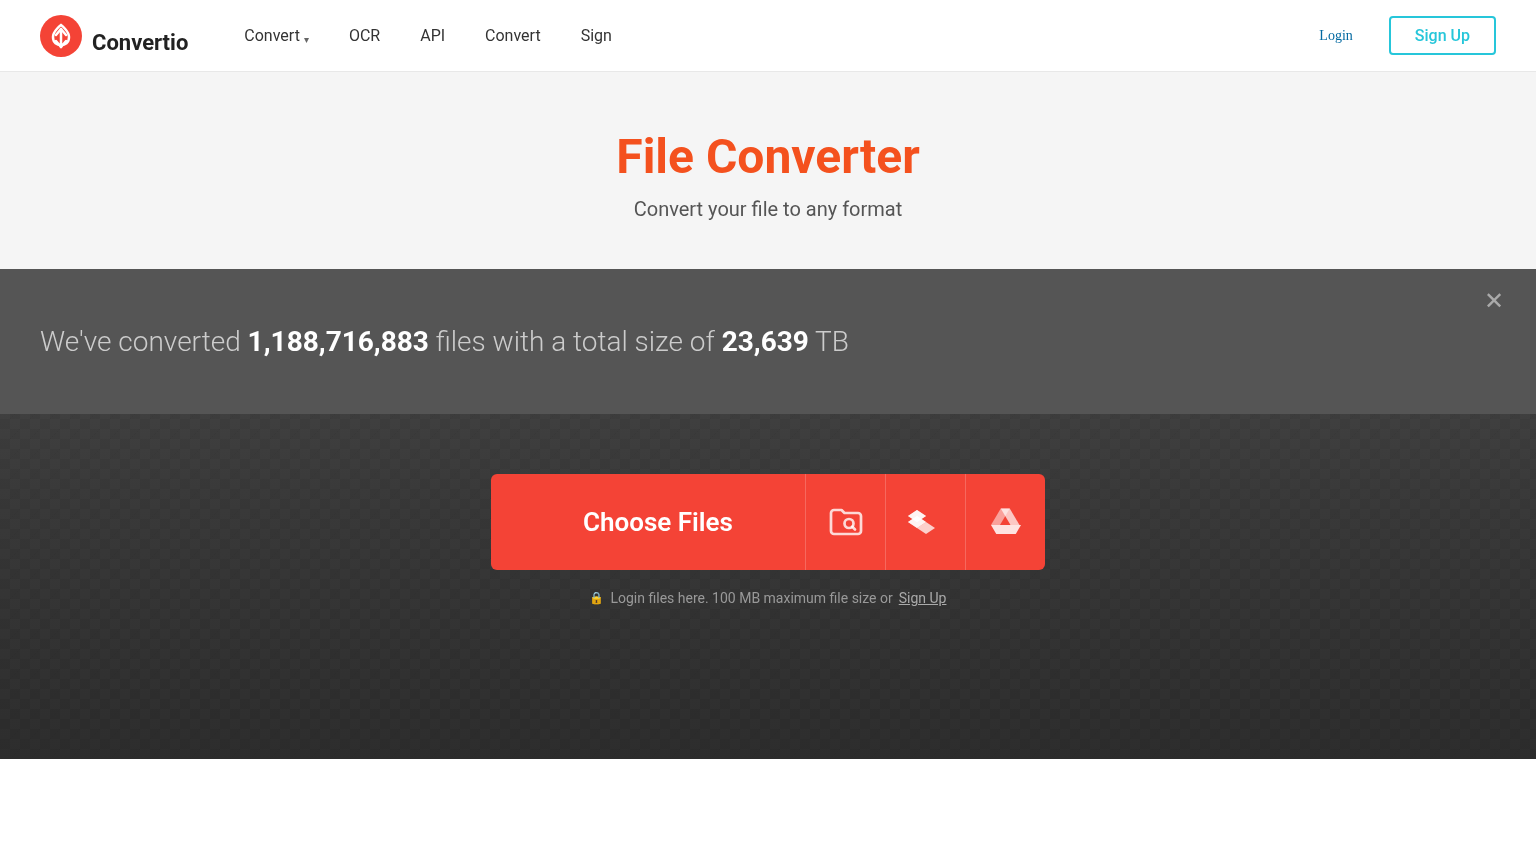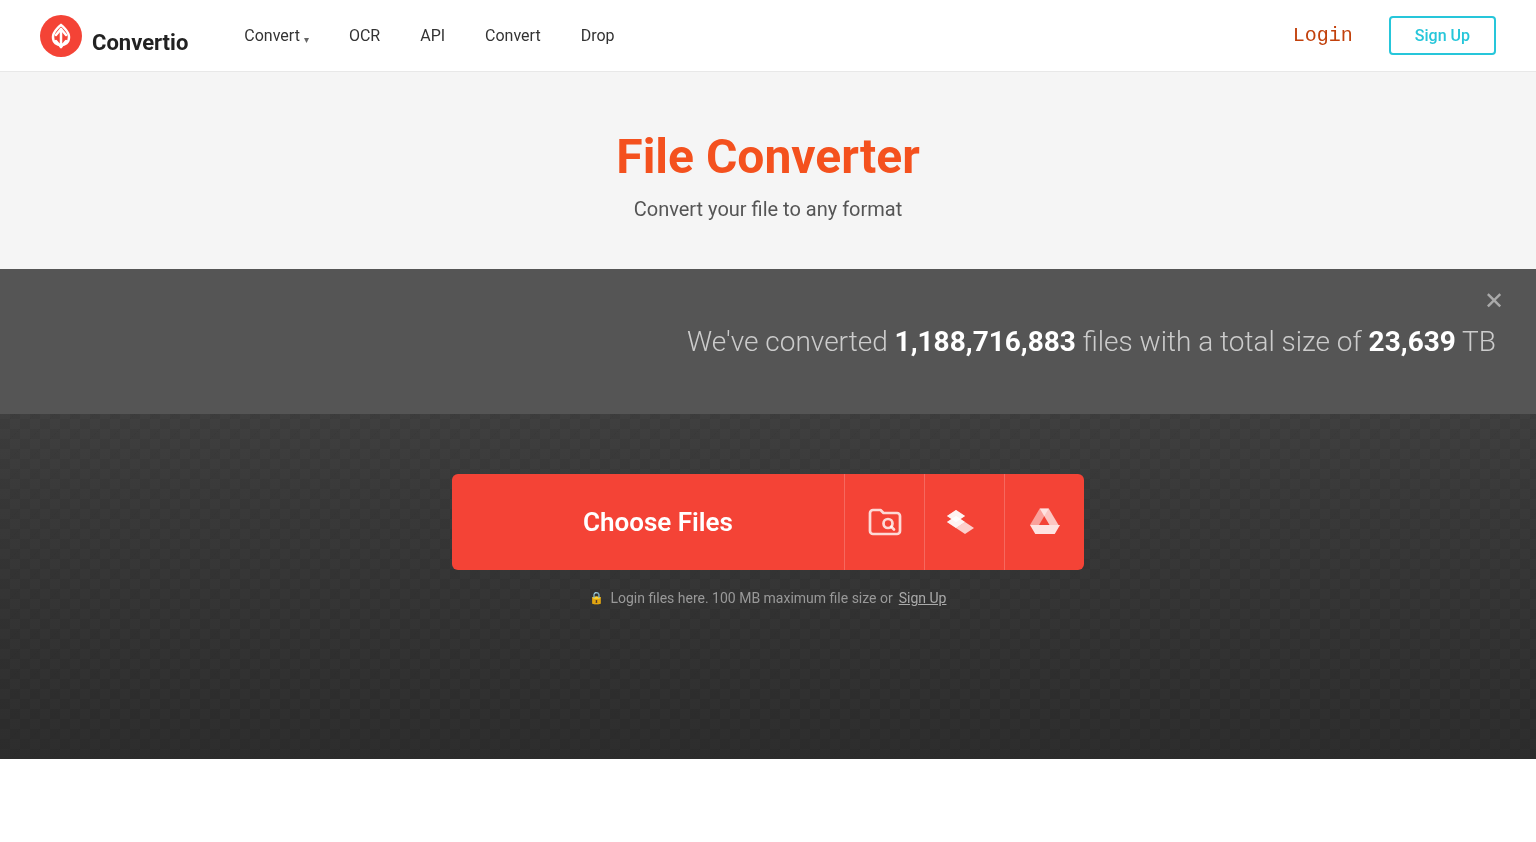--- a/index.html
+++ b/index.html
@@ -53,26 +53,26 @@
     .nav-chevron {
       font-size: 10px;
       color: #666;
     }
     .header-right {
       display: flex;
       align-items: center;
       gap: 20px;
     }
     .login-btn {
-      font-size: 20px;
-      color: #c2410c;
-      background: none;
-      border: none;
-      cursor: pointer;
-      font-family: Liberation Mono, monospace;
+      font-size: 14px;
+      color: #0369a1;
+      background: none;
+      border: none;
+      cursor: pointer;
+      font-family: Liberation Serif, serif;
       padding: 8px 16px;
     }
     .signup-btn {
       font-size: 16px;
       color: #26c6da;
       background: none;
       border: 2px solid #26c6da;
       border-radius: 4px;
       cursor: pointer;
       font-family: inherit;
@@ -121,21 +121,21 @@
       background-position: 0 0, 0 10px, 10px -10px, -10px 0px;
       opacity: 0.3;
       pointer-events: none;
     }
 
     
     .stats-band {
       background: #555;
       width: 100%;
       padding: 56px 40px;
-      text-align: right;
+      text-align: left;
       position: relative;
       z-index: 1;
     }
     .stats-text {
       font-size: 28px;
       color: #ccc;
       font-weight: 300;
     }
     .stats-text strong {
       color: #fff;
@@ -168,21 +168,21 @@
     }
 
     .choose-files-btn {
       display: flex;
       align-items: center;
       background: #f44336;
       border: none;
       border-radius: 6px;
       cursor: pointer;
       padding: 0;
-      width: 632px;
+      width: 554px;
       height: 96px;
       overflow: hidden;
     }
 
     .choose-label {
       flex: 1;
       text-align: center;
       font-size: 26px;
       font-weight: 600;
       color: #fff;
@@ -251,21 +251,21 @@
     <button class="nav-item">
       <span>OCR</span>
     </button>
     <button class="nav-item">
       <span>API</span>
     </button>
     <button class="nav-item">
       <span>Convert</span>
     </button>
     <button class="nav-item">
-      <span>Drop</span>
+      <span>Sign</span>
     </button>
   </nav>
 
   <div class="header-right">
     <button class="login-btn">Login</button>
     <button class="signup-btn">Sign Up</button>
   </div>
 </header>
 
 <section class="hero">

